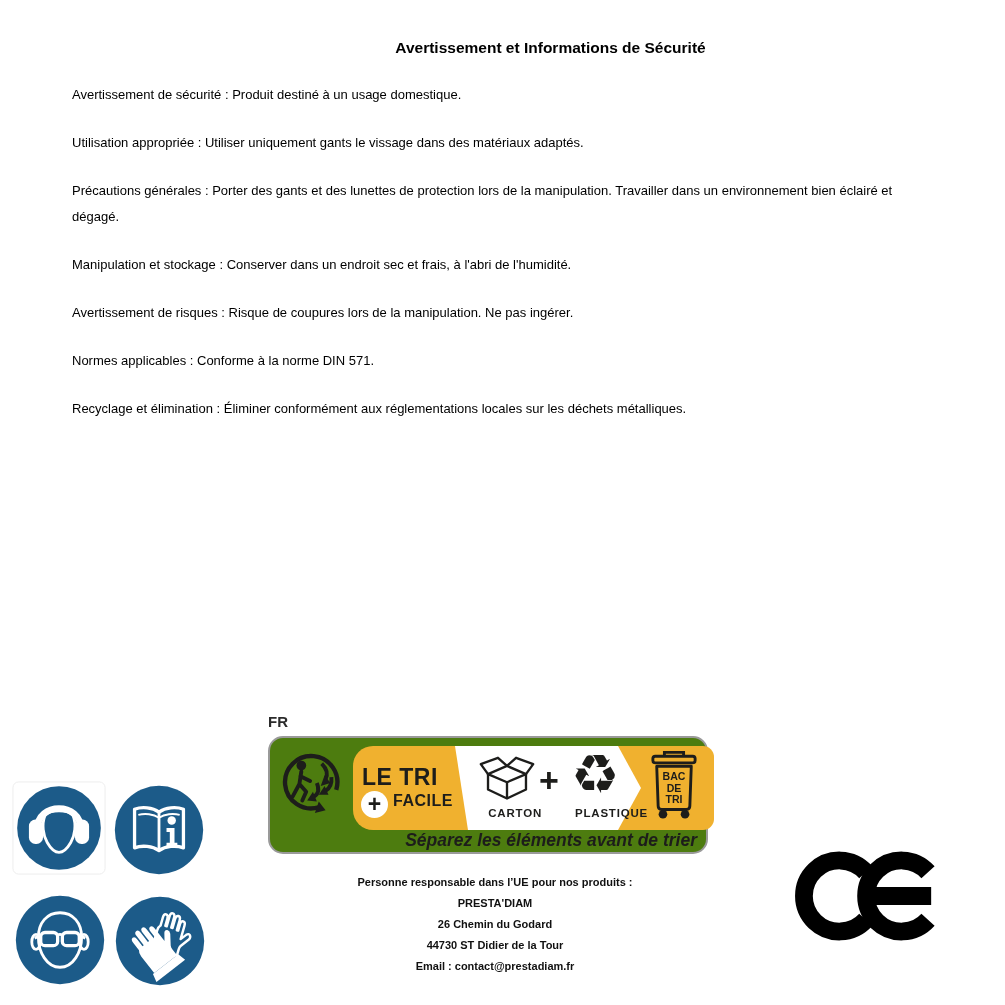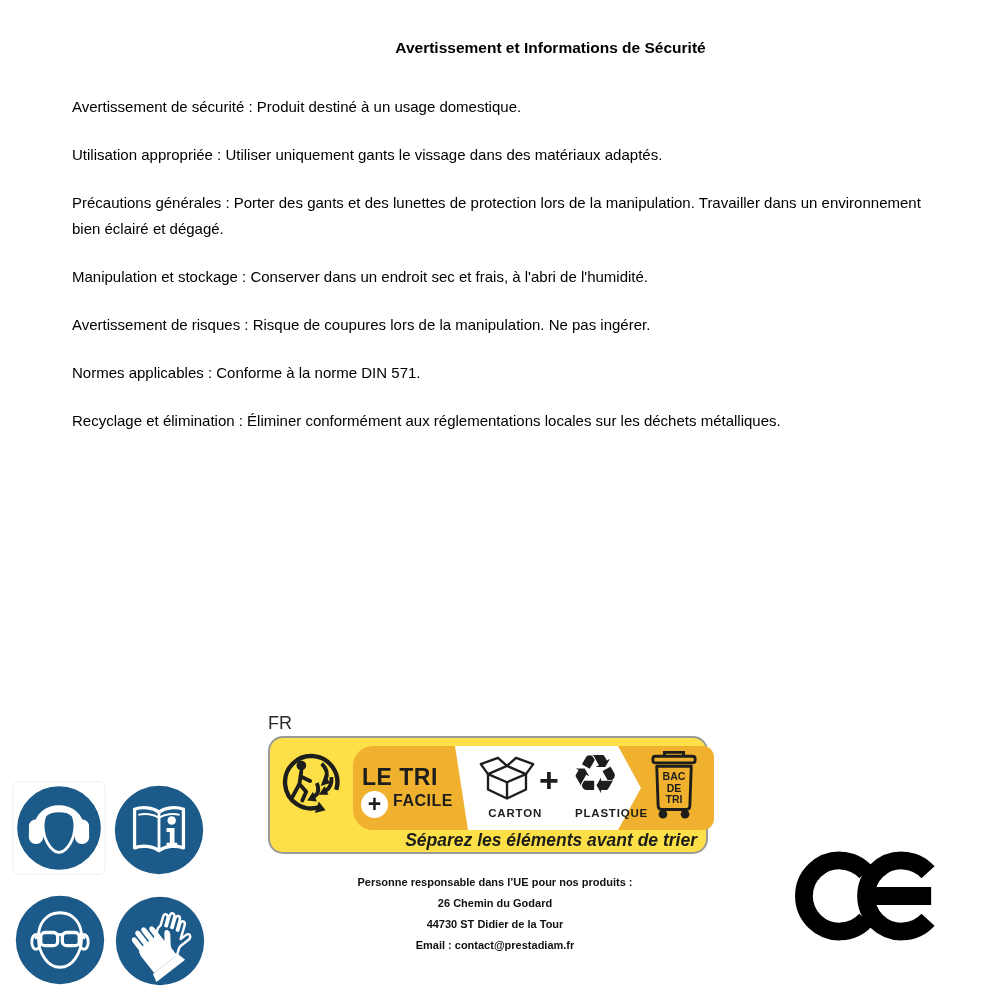--- a/index.html
+++ b/index.html
@@ -2,27 +2,27 @@
 <html><head>
 <meta charset="utf-8">
 <style>
   html,body{margin:0;padding:0;}
   body{width:1005px;height:1005px;background:#ffffff;position:relative;overflow:hidden;
        font-family:"Liberation Sans","DejaVu Sans",sans-serif;color:#000;}
   .abs{position:absolute;}
   
   .page-title{left:0;top:29px;width:1005px;text-align:center;font-size:15.5px;font-weight:bold;padding-left:48px;}
   
-  .content{left:72px;top:82px;width:862px;font-size:15px;line-height:26px;margin-top:12px;}
+  .content{left:72px;top:82px;width:862px;font-size:13px;line-height:26px;}
   .content p{margin:0 0 22px 0;}
   
   .sicon{width:94px;height:94px;}
   
-  .fr-tag{left:268px;top:713px;font-size:18px;font-weight:normal;color:#2b2b2b;}
-  .tri-box{left:268px;top:736px;width:440px;height:118px;background:#fde047;
+  .fr-tag{left:268px;top:713px;font-size:15px;font-weight:bold;color:#2b2b2b;}
+  .tri-box{left:268px;top:736px;width:440px;height:118px;background:#4d7c0f;
            border:2px solid #9a9a9a;border-radius:15px;box-sizing:border-box;}
   .tri-inner{position:absolute;left:0;top:0;right:0;bottom:0;}
   .yellow-band{position:absolute;left:83px;top:8px;width:361px;height:84px;background:#F0B12F;
                border-radius:20px 11px 11px 20px;}
   .pent{position:absolute;left:182px;top:8px;width:192px;height:84px;}
   .triman{position:absolute;left:10px;top:11px;width:64px;height:68px;}
   .letri-l1{position:absolute;left:92px;top:28px;font-size:23px;font-weight:bold;
             letter-spacing:.5px;color:#1d1d1b;line-height:1;}
   .plus-circle{position:absolute;left:91px;top:53px;width:27px;height:27px;border-radius:50%;
                background:#fff;color:#1d1d1b;font-size:23px;font-weight:bold;line-height:26px;
@@ -162,20 +162,21 @@
           <text x="25" y="56">TRI</text>
         </g>
       </svg>
 
       <div class="tagline">Séparez les éléments avant de trier</div>
     </div>
   </div>
 
   <div class="abs address">
     <div>Personne responsable dans l’UE pour nos produits :</div>
+    <div>PRESTA'DIAM</div>
     <div>26 Chemin du Godard</div>
     <div>44730 ST Didier de la Tour</div>
     <div>Email : contact@prestadiam.fr</div>
   </div>
 
   <svg class="abs ce" viewBox="0 0 150 100">
     <path d="M71.8 25.9 A36 36 0 1 0 71.8 74.1" fill="none" stroke="#000" stroke-width="18"></path>
     <path d="M134.8 25.9 A36 36 0 1 0 134.8 74.1" fill="none" stroke="#000" stroke-width="18"></path>
     <path d="M81 50 L138 50" stroke="#000" stroke-width="18"></path>
   </svg>

